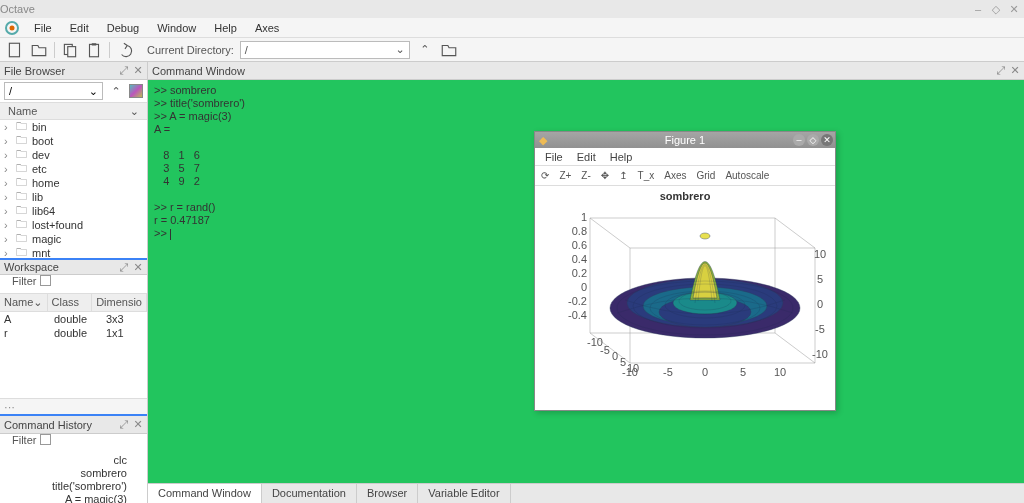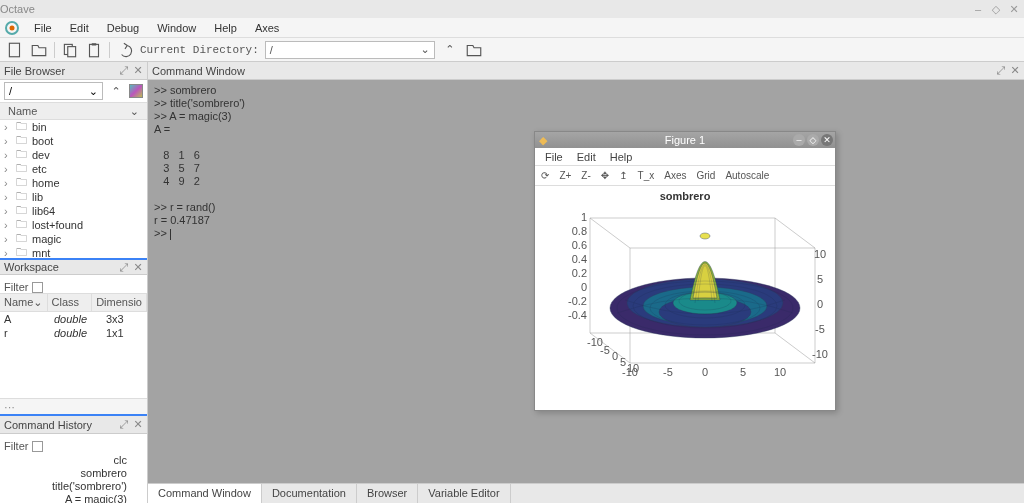--- a/index.html
+++ b/index.html
@@ -9,21 +9,21 @@
 .titlebar-ctrl { position: absolute; right: 4px; display: flex; gap: 6px; }
 .titlebar-ctrl span { width: 12px; height: 12px; display: inline-flex; align-items: center; justify-content: center; color: #999; }
 
 .menubar { height: 20px; background: #f5f5f5; display: flex; align-items: center; padding: 0 4px; gap: 2px; border-bottom: 1px solid #ddd; }
 .menubar-logo { width: 16px; height: 16px; margin-right: 4px; display: inline-flex; align-items: center; justify-content: center; }
 .menubar-item { padding: 2px 8px; color: #333; cursor: pointer; }
 
 .toolbar { height: 24px; background: #f5f5f5; display: flex; align-items: center; padding: 0 6px; gap: 6px; border-bottom: 1px solid #ccc; }
 .tb-btn { width: 18px; height: 18px; display: inline-flex; align-items: center; justify-content: center; color: #555; cursor: pointer; }
 .tb-sep { width: 1px; height: 16px; background: #ccc; }
-.tb-label { color: #555; margin-left: 0; font-family: Liberation Mono, monospace; }
+.tb-label { color: #555; margin-left: 7px; }
 .tb-combo { width: 170px; height: 18px; border: 1px solid #bbb; background: #fff; display: inline-flex; align-items: center; justify-content: space-between; padding: 0 4px; color: #555; }
 
 .main { flex: 1; display: flex; overflow: hidden; }
 .leftcol { width: 148px; display: flex; flex-direction: column; border-right: 1px solid #ccc; background: #f5f5f5; }
 .rightcol { flex: 1; display: flex; flex-direction: column; background: #fff; }
 
 .panel { display: flex; flex-direction: column; border-bottom: 2px solid #3b82f6; }
 .panel-title { height: 18px; background: #e8e8e8; display: flex; align-items: center; justify-content: space-between; padding: 0 4px; color: #444; border-bottom: 1px solid #ccc; }
 .panel-ctrl { display: flex; gap: 4px; }
 .panel-ctrl span { width: 10px; height: 10px; display: inline-flex; align-items: center; justify-content: center; color: #888; cursor: pointer; }
@@ -31,39 +31,39 @@
 .fb-body { flex: 1; background: #fff; overflow: hidden; display: flex; flex-direction: column; }
 .fb-toolbar { height: 22px; display: flex; align-items: center; padding: 2px 4px; gap: 4px; }
 .fb-combo { flex: 1; height: 18px; border: 1px solid #bbb; background: #fff; display: flex; align-items: center; justify-content: space-between; padding: 0 4px; }
 .fb-header { height: 18px; background: #eee; display: flex; align-items: center; justify-content: space-between; padding: 0 8px; color: #555; border-bottom: 1px solid #ddd; border-top: 1px solid #ddd; }
 .fb-list { flex: 1; overflow-y: auto; }
 .fb-item { height: 14px; display: flex; align-items: center; padding: 0 4px; gap: 4px; color: #333; cursor: pointer; }
 .fb-chev { color: #888; width: 8px; }
 .fb-folder { width: 12px; color: #666; }
 
 .ws-body { background: #fff; display: flex; flex-direction: column; }
-.ws-filter { height: 18px; display: flex; align-items: flex-end; padding: 0 4px; gap: 4px; color: #555; }
+.ws-filter { height: 18px; display: flex; align-items: flex-start; padding: 0 12px; gap: 4px; color: #555; }
 .ws-table { display: flex; flex-direction: column; }
 .ws-thead { display: flex; background: #eee; border-top: 1px solid #ddd; border-bottom: 1px solid #ddd; }
 .ws-th { padding: 2px 4px; color: #555; border-right: 1px solid #ddd; }
 .ws-th:nth-child(1) { width: 50px; display: flex; justify-content: space-between; }
 .ws-th:nth-child(2) { width: 52px; }
 .ws-th:nth-child(3) { flex: 1; }
 .ws-row { display: flex; }
 .ws-td { padding: 1px 4px; color: #333; }
 .ws-td:nth-child(1) { width: 50px; }
-.ws-td:nth-child(2) { width: 52px; font-style: italic; }
+.ws-td:nth-child(2) { width: 52px; }
 .ws-td:nth-child(3) { flex: 1; }
 .ws-space { height: 58px; background: #fff; }
 .ws-mini { height: 16px; border-top: 1px solid #ddd; background: #f5f5f5; display: flex; align-items: center; padding: 0 4px; color: #888; }
 
 .ch-body { background: #fff; display: flex; flex-direction: column; flex: 1; }
 .ch-list { flex: 1; padding: 2px 20px; color: #333; line-height: 13px; text-align: right; }
 
-.cmd-body { flex: 1; background: #a3a3a3; padding: 4px 6px; font-family: monospace; font-size: 11px; color: #333; line-height: 13px; white-space: pre; position: relative; }
+.cmd-body { flex: 1; background: #22c55e; padding: 4px 6px; font-family: monospace; font-size: 11px; color: #333; line-height: 13px; white-space: pre; position: relative; }
 .cmd-cursor { display: inline-block; width: 1px; height: 11px; background: #333; vertical-align: text-bottom; }
 
 .tabbar { height: 20px; background: #e8e8e8; display: flex; align-items: stretch; border-top: 1px solid #ccc; }
 .tab { padding: 3px 10px; color: #444; border-right: 1px solid #ccc; cursor: pointer; }
 .tab.active { background: #fff; }
 
 .figwin { position: absolute; left: 534px; top: 131px; width: 302px; height: 280px; background: #fff; border: 1px solid #888; box-shadow: 2px 2px 6px rgba(0,0,0,0.2); display: flex; flex-direction: column; }
 .fig-title { height: 16px; background: linear-gradient(#a5a5a5,#919191); color: #fff; display: flex; align-items: center; justify-content: center; position: relative; font-size: 10px; }
 .fig-title-ctrl { position: absolute; right: 2px; display: flex; gap: 2px; }
 .fig-title-ctrl span { width: 12px; height: 12px; border-radius: 6px; display: inline-flex; align-items: center; justify-content: center; font-size: 9px; cursor: pointer; }

